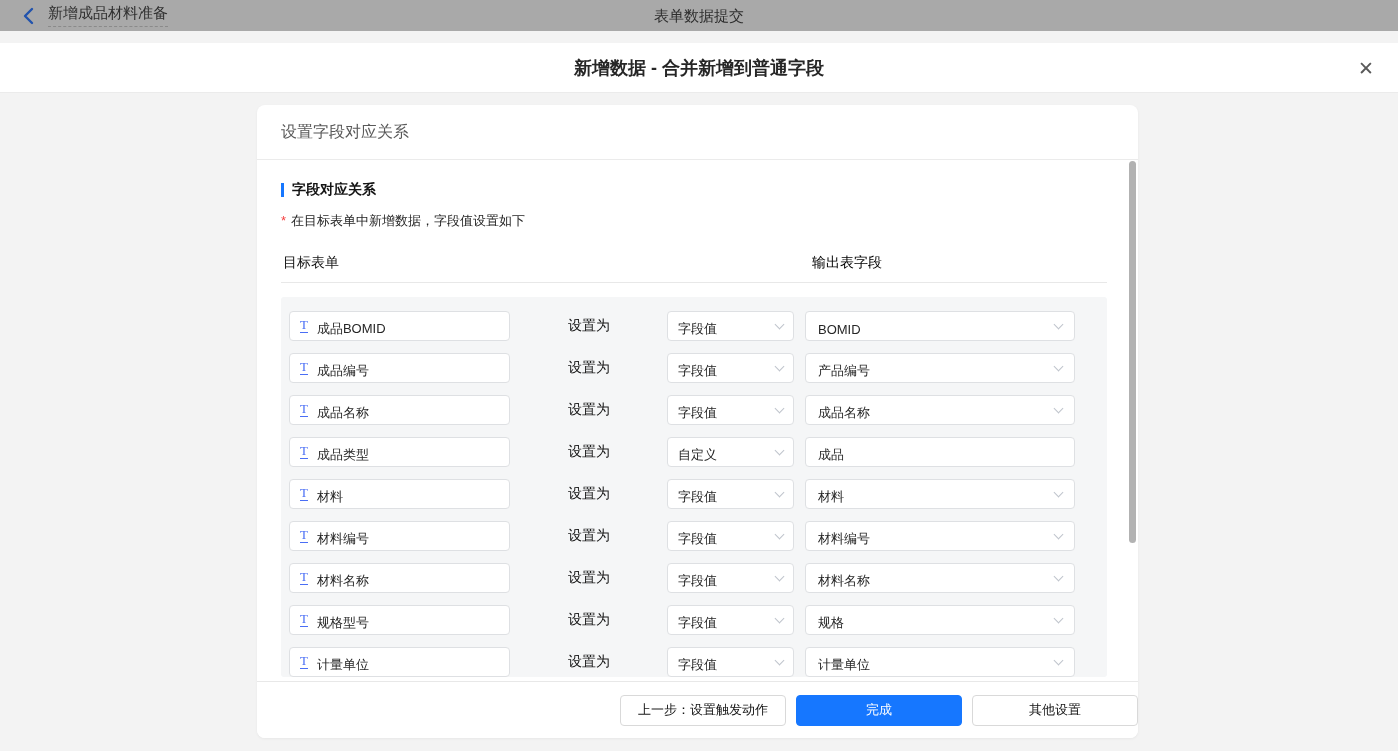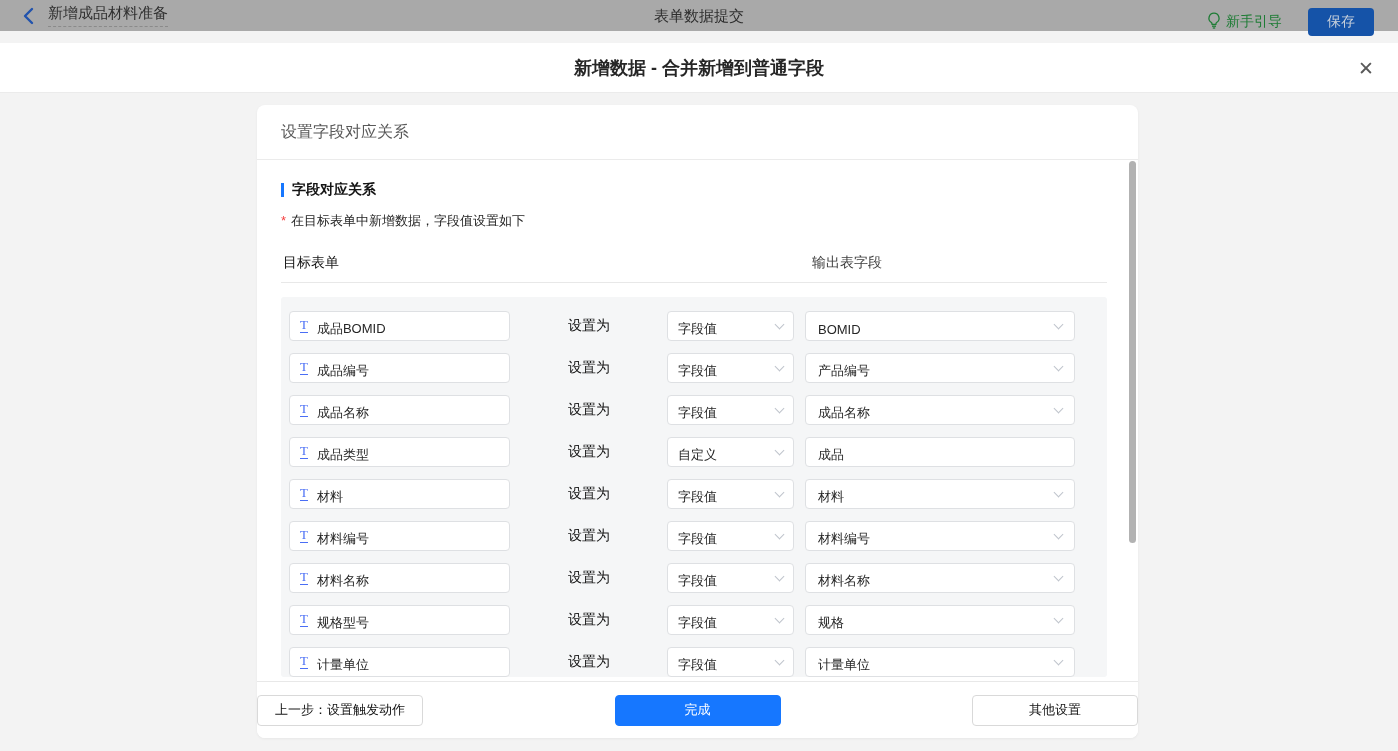--- a/index.html
+++ b/index.html
@@ -34,32 +34,32 @@
   
   .card { position:absolute; left:257px; top:105px; width:881px; height:633px;
     background:#ffffff; border-radius:8px; overflow:hidden;
     box-shadow:0 1px 3px rgba(0,0,0,0.05); display:flex; flex-direction:column; }
   .card-header { height:55px; flex:0 0 55px; border-bottom:1px solid #ebebeb;
     display:flex; align-items:center; padding-left:24px;
     font-size:16px; color:#595959; }
   .card-body { flex:1 1 auto; position:relative; overflow:hidden;
     padding:21px 24px 0 24px; }
   .card-footer { flex:0 0 57px; border-top:1px solid #e8e8e8; background:#fff;
-    display:flex; align-items:center; justify-content:space-between; gap:10px; }
+    display:flex; align-items:center; justify-content:flex-end; gap:10px; }
 
   .sect-title { display:flex; align-items:center; gap:8px; }
   .sect-bar { width:3px; height:14px; background:#1677ff; }
   .sect-text { font-size:14px; font-weight:700; color:#141414; }
   .desc-row { margin-top:13px; display:flex; align-items:flex-start; gap:5px; }
   .req-star { color:#f53f3f; font-size:13px; line-height:18px; }
   .desc-text { font-size:13px; color:#262626; line-height:18px; }
 
   .cols-row { margin-top:24px; position:relative; height:18px; }
   .col-left { position:absolute; left:2px; font-size:14px; font-weight:500; color:#141414; }
-  .col-right { position:absolute; left:531px; font-size:14px; font-weight:500; color:#404040; }
+  .col-right { position:absolute; left:531px; font-size:14px; font-weight:500; color:#000000; }
   .cols-divider { margin-top:10px; height:1px; background:#e8e8e8; width:826px; }
 
   .rows-panel { margin-top:14px; width:826px; height:279px; 
     background:#f5f6f7; border-radius:3px; padding-top:14px; height:auto; }
   .frow { position:relative; height:30px; margin-bottom:12px; }
   .fbox { position:absolute; top:0; height:30px; background:#ffffff;
     border:1px solid #dee0e3; border-radius:4px; display:flex; align-items:center; }
   .fld { left:8px; width:221px; padding:0 10px; gap:9px; cursor:pointer; }
   .ticon { font-family:"Liberation Serif","DejaVu Serif",serif; color:#4a6ef5;
     font-size:13px; line-height:12px; border-bottom:1px solid #4a6ef5;
@@ -89,33 +89,20 @@
 <div class="topbar">
   <div class="topbar-left">
     <span class="back-ic">
       <svg width="12" height="18" viewBox="0 0 12 18">
           <polyline points="10,2 3,9 10,16" fill="none" stroke="#2253ad" stroke-width="2.4" stroke-linecap="round" stroke-linejoin="round"></polyline>
         </svg>
     </span>
     <span class="tb-title">新增成品材料准备</span>
   </div>
   <div class="tb-center">表单数据提交</div>
-  <div class="tb-right">
-    <span class="guide">
-      <span>
-        <svg width="14" height="17" viewBox="0 0 14 17">
-            <path d="M7 1.2a5 5 0 0 1 2.9 9.1c-.7.5-1 1.2-1 2H5.1c0-.8-.3-1.5-1-2A5 5 0 0 1 7 1.2z" fill="none" stroke="#1e7c35" stroke-width="1.3"></path>
-            <line x1="5" y1="14.2" x2="9" y2="14.2" stroke="#1e7c35" stroke-width="1.3"></line>
-            <line x1="5.8" y1="16" x2="8.2" y2="16" stroke="#1e7c35" stroke-width="1.3"></line>
-          </svg>
-      </span>
-      <span>新手引导</span>
-    </span>
-    <button class="save-btn">保存</button>
-  </div>
 </div>
 
 <div class="dlg-header">
   <div class="dlg-title">新增数据 - 合并新增到普通字段</div>
   <div class="dlg-close">✕</div>
 </div>
 
 <div class="card">
   <div class="card-header">设置字段对应关系</div>
 

